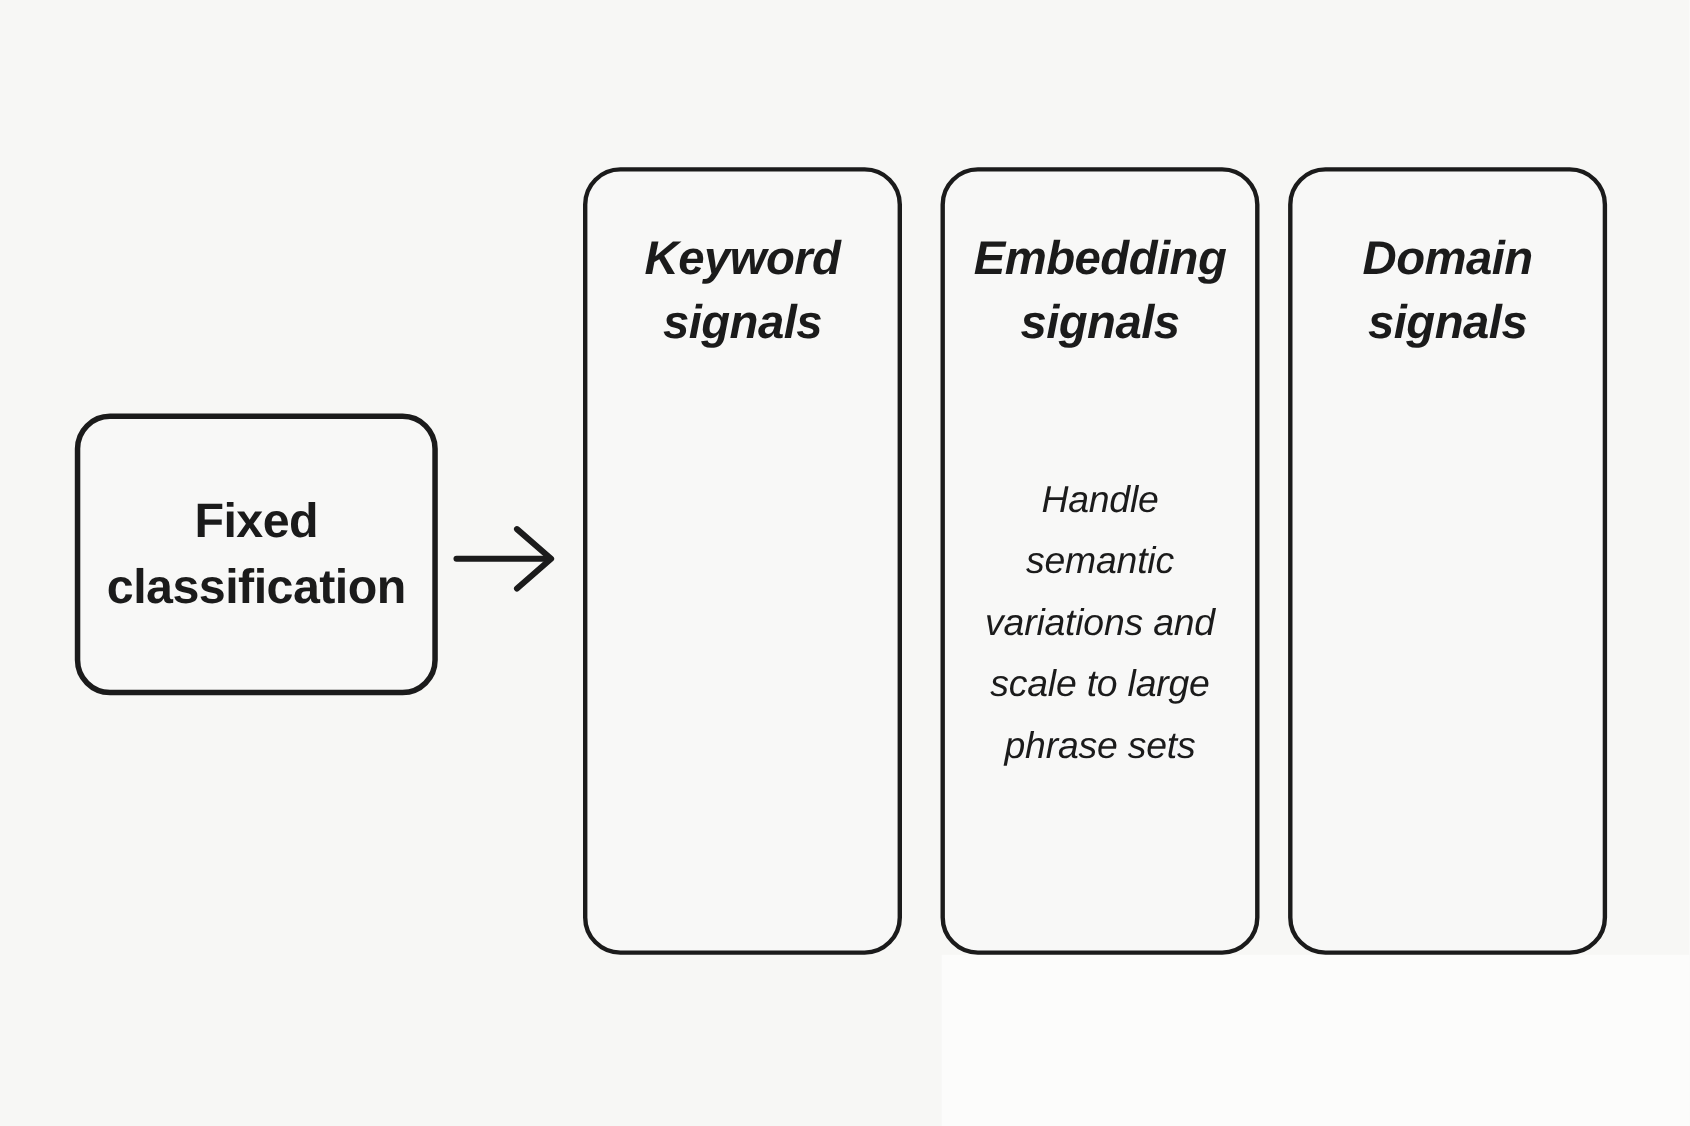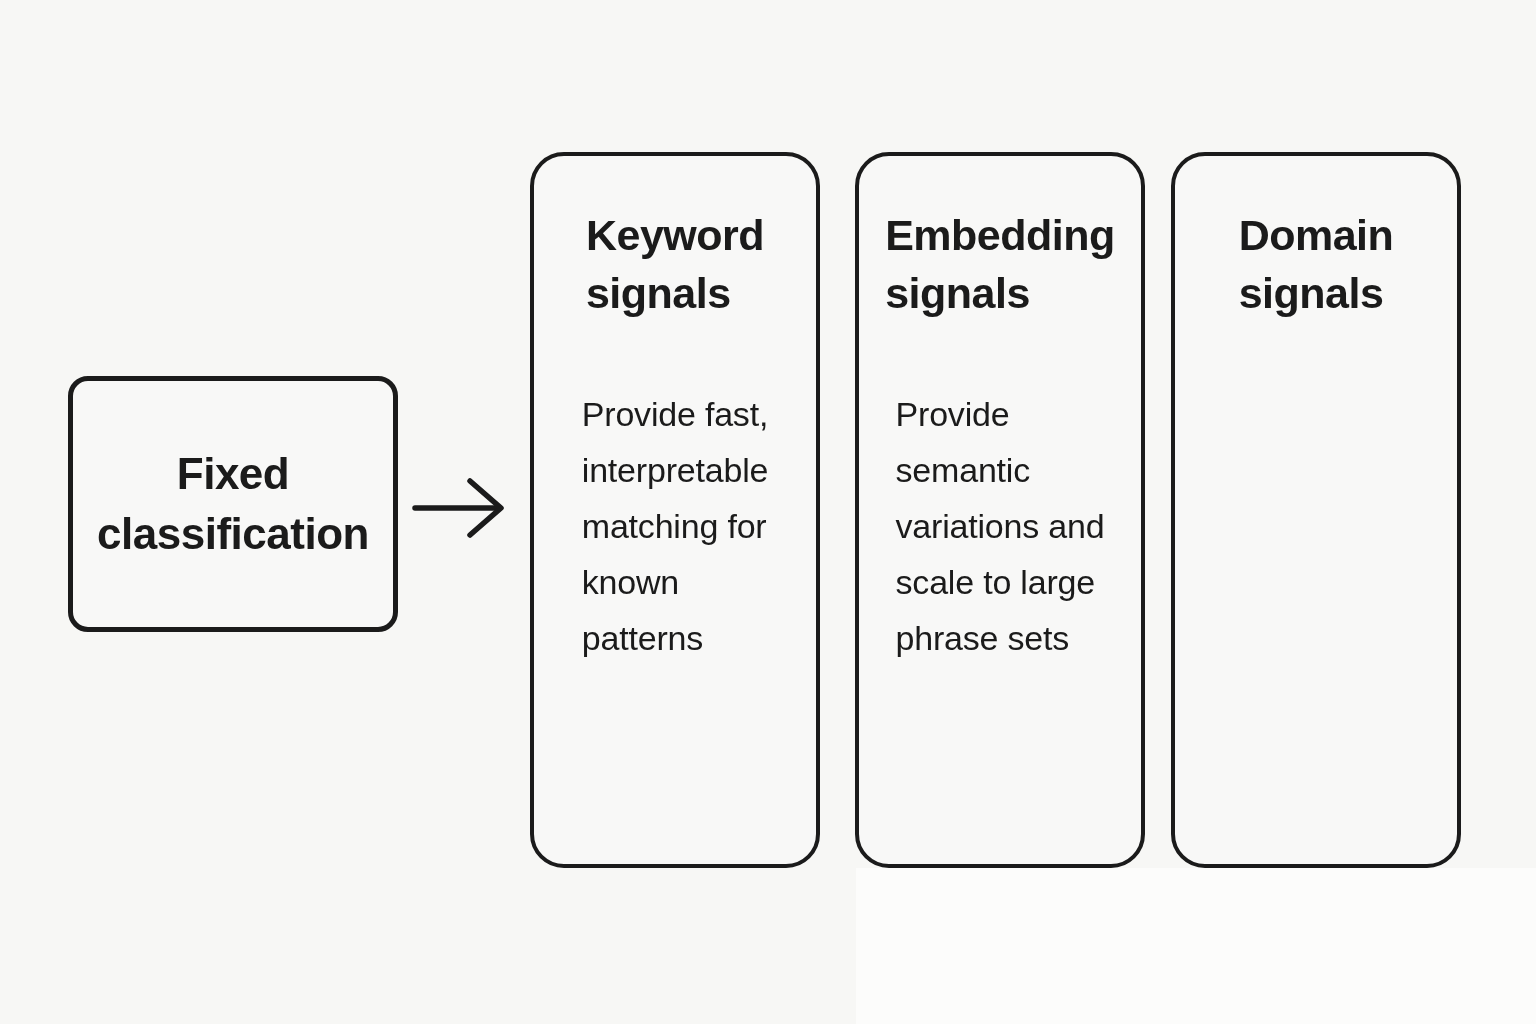--- a/index.html
+++ b/index.html
@@ -26,21 +26,21 @@
     opacity: 0.8;
   }
   .source-node {
     position: absolute;
     left: 68px;
     top: 376px;
     width: 330px;
     height: 256px;
     box-sizing: border-box;
     border: 5px solid #1b1b1b;
-    border-radius: 20px;
+    border-radius: 32px;
     background: #f8f8f7;
     display: flex;
     align-items: center;
     justify-content: center;
     text-align: center;
   }
   .source-node .label {
     font-size: 44px;
     line-height: 60px;
     font-weight: 700;
@@ -59,24 +59,26 @@
     top: 152px;
     width: 290px;
     height: 716px;
     box-sizing: border-box;
     border: 4px solid #1b1b1b;
     border-radius: 34px;
     background: #f8f8f7;
     display: flex;
     flex-direction: column;
     align-items: center;
+    text-align: center;
     padding: 50px 14px 0 14px;
+    font-style: italic;
   }
   .card-1 { left: 530px; }
-  .card-2 { left: 855px; }
+  .card-2 { left: 855px; gap: 40px; }
   .card-3 { left: 1171px; }
   .card-title {
     font-size: 43px;
     line-height: 58px;
     font-weight: 700;
     letter-spacing: -0.5px;
     white-space: pre-line;
   }
   .card-body {
     margin-top: 64px;
@@ -100,31 +102,26 @@
   </div>
 
   <svg class="flow-arrow" viewBox="0 0 94 80" fill="none" stroke="#1b1b1b" stroke-width="5.5" stroke-linecap="round" stroke-linejoin="round">
     <line x1="4" y1="40" x2="86" y2="40"></line>
     <polyline points="59,13 90,40 59,67"></polyline>
   </svg>
 
   <div class="card card-1">
     <div class="card-title">Keyword
 signals</div>
-    <div class="card-body">Provide fast,
-interpretable
-matching for
-known
-patterns</div>
   </div>
 
   <div class="card card-2">
     <div class="card-title">Embedding
 signals</div>
-    <div class="card-body">Provide
+    <div class="card-body">Handle
 semantic
 variations and
 scale to large
 phrase sets</div>
   </div>
 
   <div class="card card-3">
     <div class="card-title">Domain
 signals</div>
   </div>

